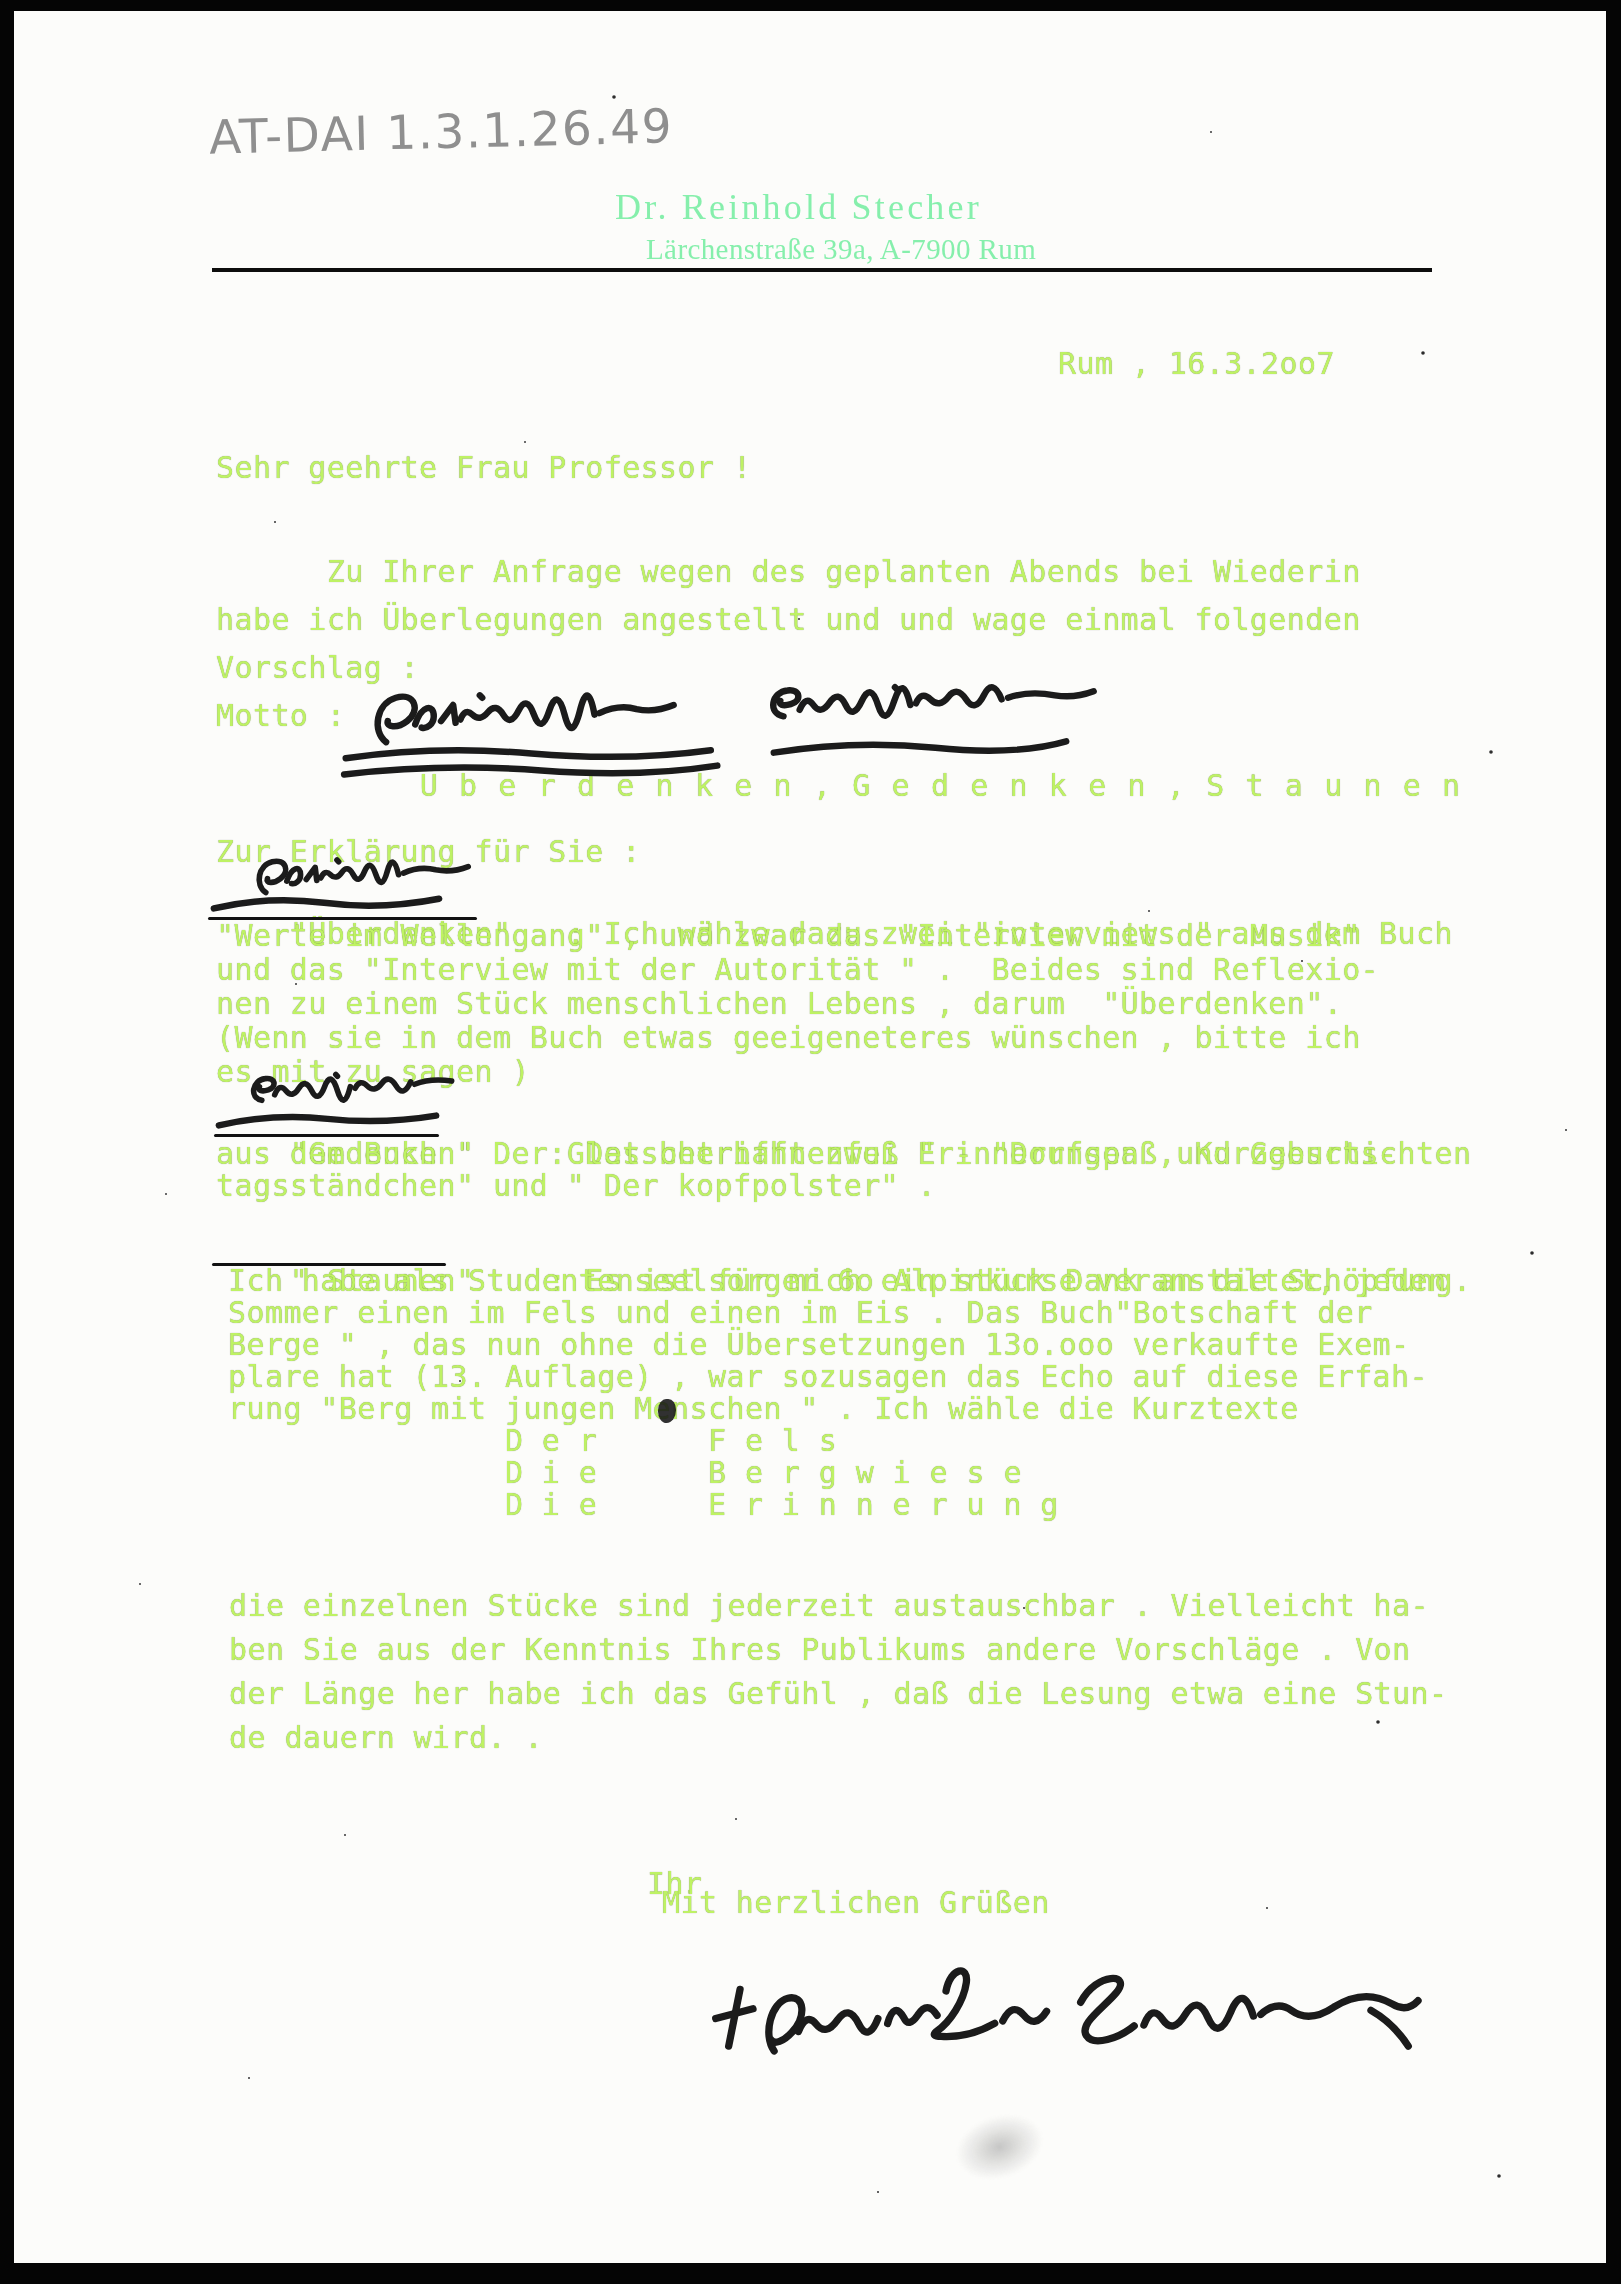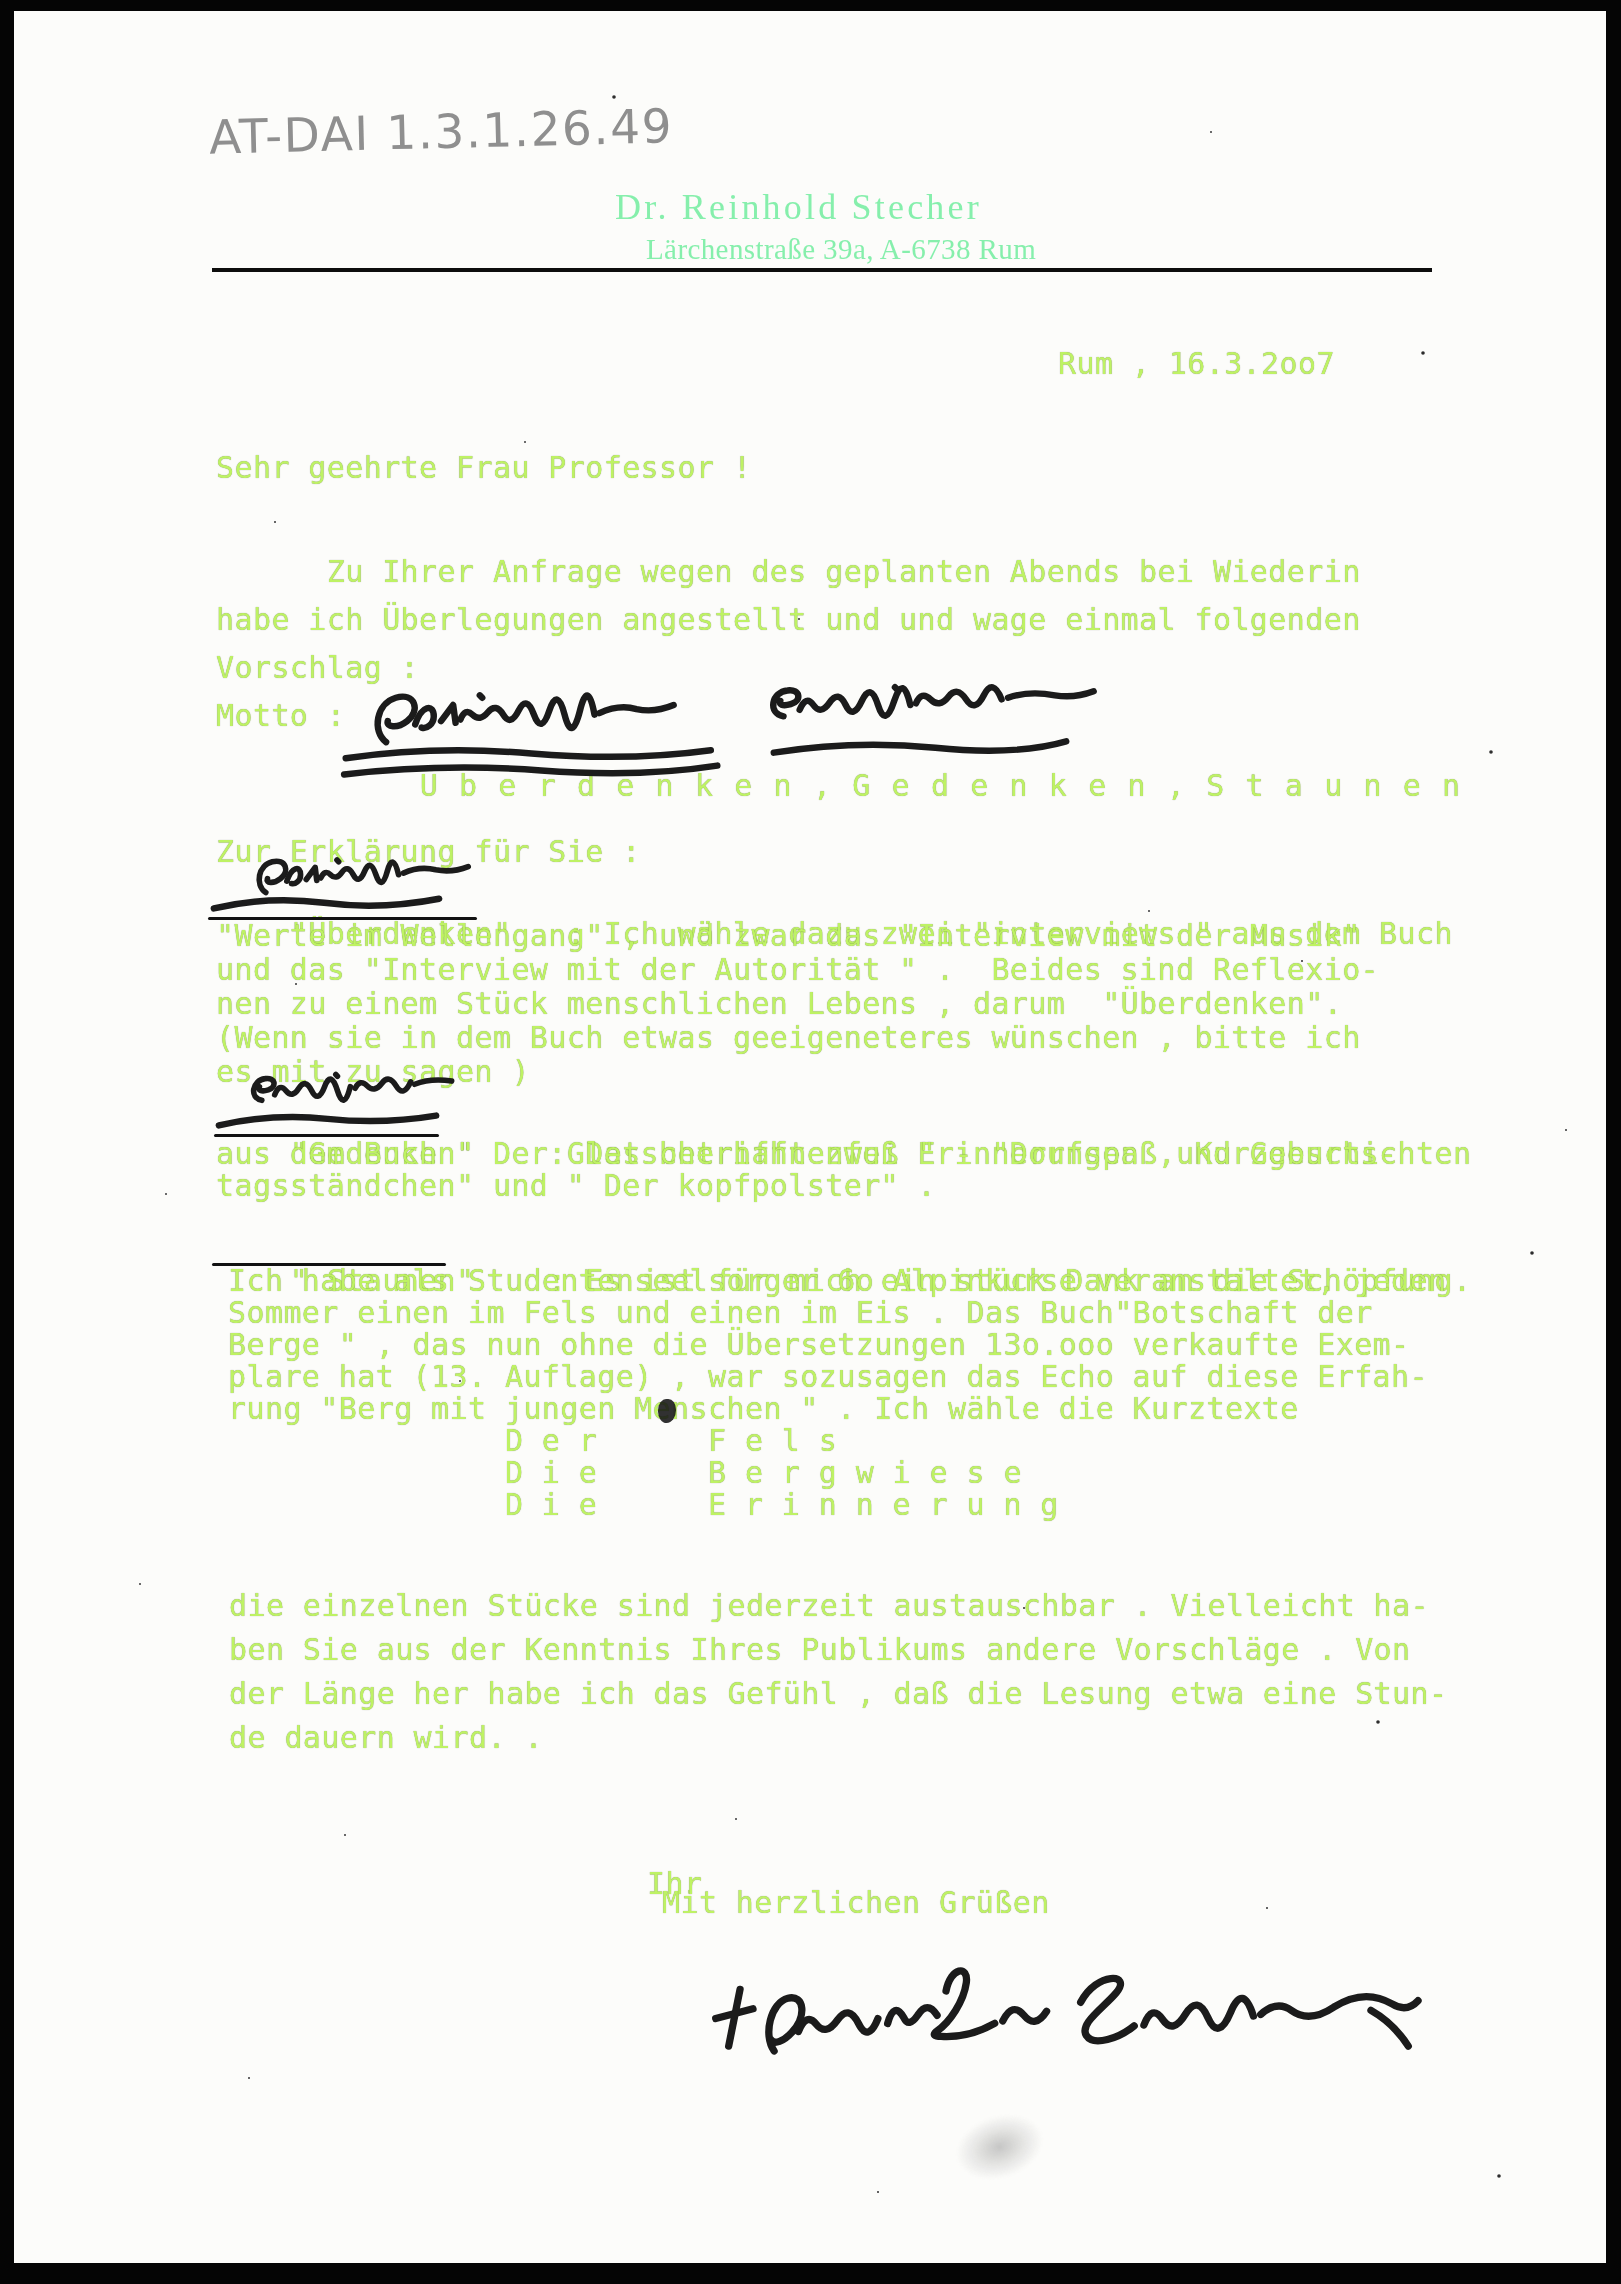--- a/index.html
+++ b/index.html
@@ -35,21 +35,21 @@
 </head>
 <body>
 
 <div id="stage">
   <div id="paper"></div>
   <div id="specks"></div>
 
   <div class="hw-note" style="left:209px;top:104px;font-size:47px;">AT-DAI 1.3.1.26.49</div>
 
   <div class="serif" style="left:615px;top:186px;font-size:36px;letter-spacing:3.2px;">Dr. Reinhold Stecher</div>
-  <div class="serif" style="left:646px;top:233px;font-size:29px;letter-spacing:0.4px;">Lärchenstraße 39a, A-6738 Rum</div>
+  <div class="serif" style="left:646px;top:233px;font-size:29px;letter-spacing:0.4px;">Lärchenstraße 39a, A-7900 Rum</div>
   <div class="rule" style="left:212px;top:268px;width:1220px;height:4px;"></div>
 
   <div class="tw" style="left:1058px;top:347px;">Rum , 16.3.2oo7</div>
 
   <div class="tw" style="left:216px;top:548px;line-height:48px;">      Zu Ihrer Anfrage wegen des geplanten Abends bei Wiederin
 habe ich Überlegungen angestellt und und wage einmal folgenden
 Vorschlag :
 Motto :</div>
 
   <div class="tw" style="left:216px;top:451px;">Sehr geehrte Frau Professor !</div>

